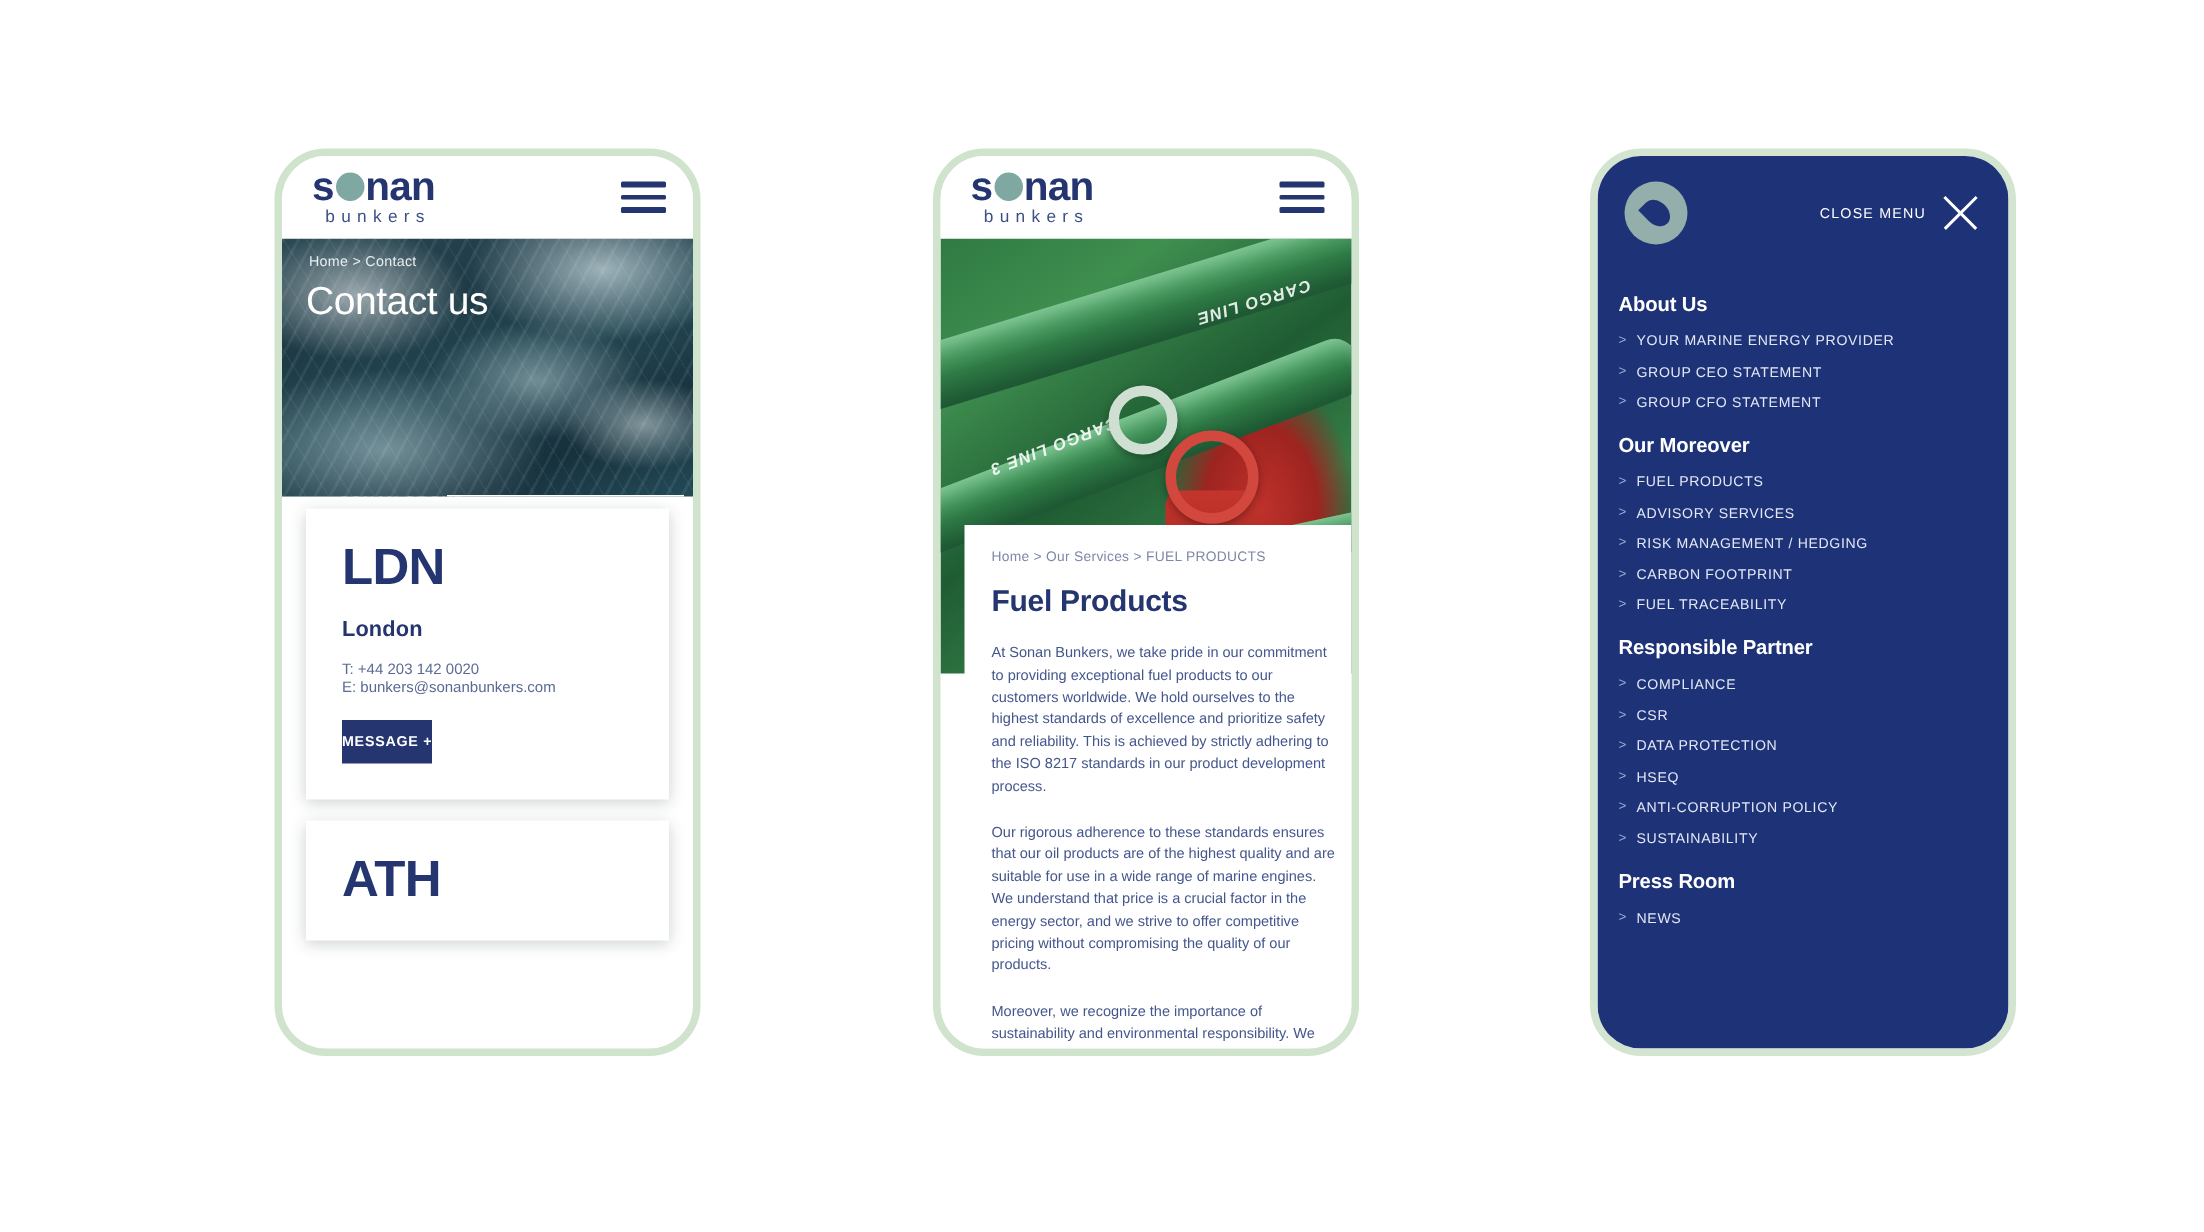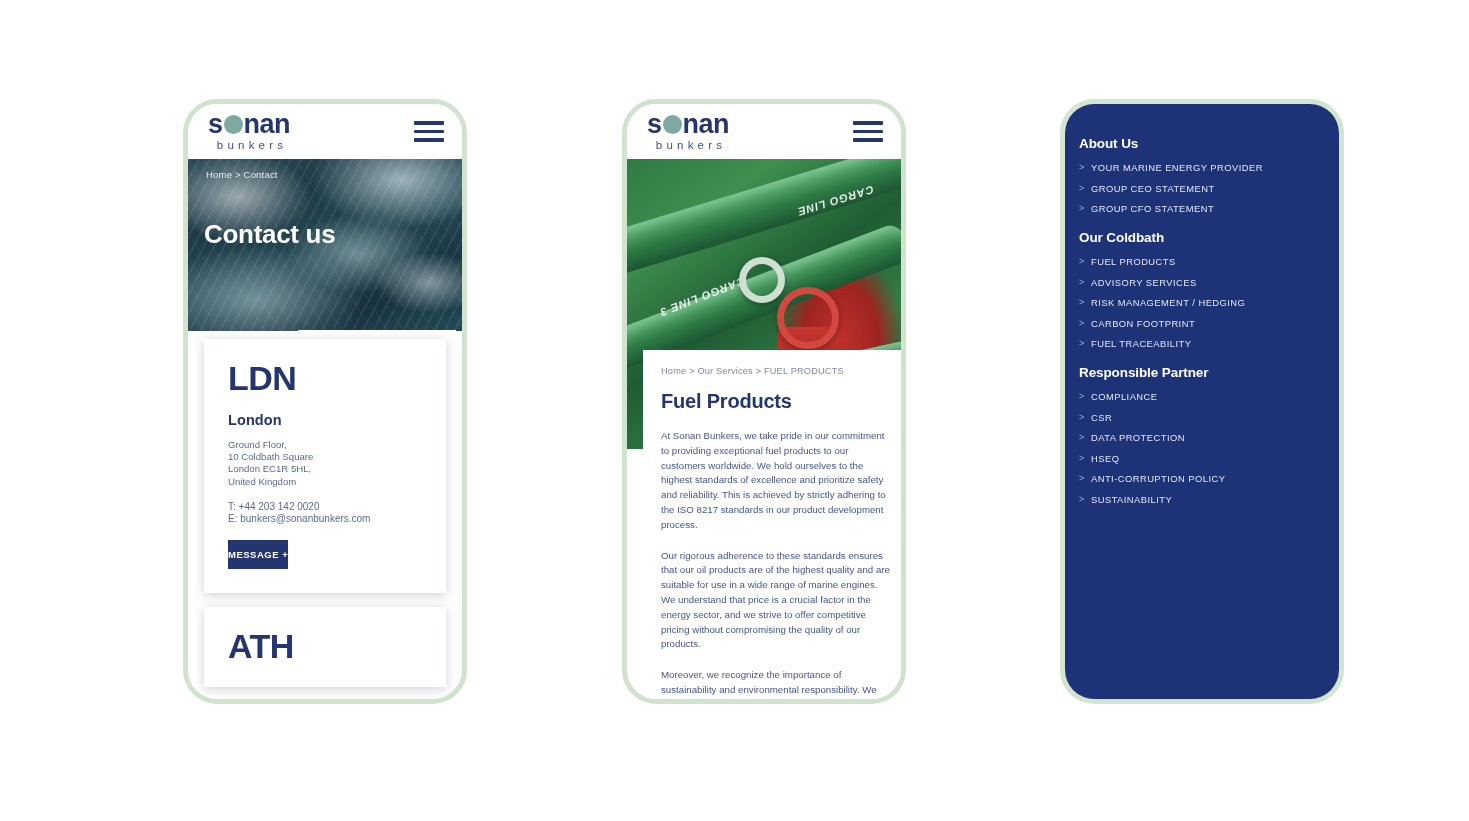--- a/index.html
+++ b/index.html
@@ -68,22 +68,22 @@
       repeating-linear-gradient(118deg, rgba(255,255,255,.09) 0 2px, rgba(255,255,255,0) 2px 9px),
       repeating-linear-gradient(58deg, rgba(255,255,255,.06) 0 1px, rgba(255,255,255,0) 1px 13px);
     opacity: .8;
   }
   .hero > * { position: relative; z-index: 2; }
   .breadcrumb-hero {
     position: absolute; left: 18px; top: 10px;
     font-size: 9.5px; color: #e8eef0; letter-spacing: .2px;
   }
   .hero-title {
-    position: absolute; left: 16px; top: 60px;
-    font-size: 26px; font-weight: 700; color: #ffffff; letter-spacing: -.3px;
+    position: absolute; left: 16px; top: 26px;
+    font-size: 26px; font-weight: 400; color: #ffffff; letter-spacing: -.3px;
   }
   .hero-company {
     position: absolute; left: 18px; top: 170px;
     font-size: 10.5px; font-weight: 700; color: #cfe6c9;
     letter-spacing: .4px; line-height: 13px; width: 90px; margin-left: 20px;
   }
   .hero-rule {
     position: absolute; left: 110px; top: 171px;
     width: 158px; height: 4px; background: #ffffff;
   }
@@ -243,24 +243,20 @@
         <div class="hero-company">SONAN GROUP LTD</div>
         <div class="hero-rule"></div>
         <div class="linkedin-badge">in</div>
       </div>
 
       <div class="cards-area">
 
         <div class="contact-card">
           <div class="card-code">LDN</div>
           <div class="card-city">London</div>
-          <div class="card-address">Ground Floor,
-10 Coldbath Square
-London EC1R 5HL,
-United Kingdom</div>
           <div class="card-contactline">T: +44 203 142 0020
 E: bunkers@sonanbunkers.com</div>
           <button class="msg-btn">MESSAGE +</button>
         </div>
 
         <div class="contact-card">
           <div class="card-code">ATH</div>
 
         </div>
 
@@ -302,48 +298,64 @@
         <p class="fuel-p">Our rigorous adherence to these standards ensures that our oil products are of the highest quality and are suitable for use in a wide range of marine engines. We understand that price is a crucial factor in the energy sector, and we strive to offer competitive pricing without compromising the quality of our products.</p>
         <p class="fuel-p">Moreover, we recognize the importance of sustainability and environmental responsibility. We acknowledge the impact our operations have on the environment and work tirelessly to minimize that</p>
       </div>
 
     </div>
   </div>
 
   <div class="phone" id="phone-menu">
     <div class="screen menu-screen">
 
+      <div class="menu-top">
+        <div class="drop-logo">
+          <div class="drop-shape"></div>
+        </div>
+        <div class="close-wrap">
+          <span class="close-label">CLOSE MENU</span>
+          <span class="close-x">
+            <i></i>
+            <i></i>
+          </span>
+        </div>
+      </div>
 
       <div class="menu-body">
 
 
         <div class="menu-section">
           <div class="menu-section-title">About Us</div>
           <div class="menu-link">YOUR MARINE ENERGY PROVIDER</div>
           <div class="menu-link">GROUP CEO STATEMENT</div>
           <div class="menu-link">GROUP CFO STATEMENT</div>
         </div>
 
         <div class="menu-section">
-          <div class="menu-section-title">Our Coldbath</div>
+          <div class="menu-section-title">Our Moreover</div>
           <div class="menu-link">FUEL PRODUCTS</div>
           <div class="menu-link">ADVISORY SERVICES</div>
           <div class="menu-link">RISK MANAGEMENT / HEDGING</div>
           <div class="menu-link">CARBON FOOTPRINT</div>
           <div class="menu-link">FUEL TRACEABILITY</div>
         </div>
 
         <div class="menu-section">
           <div class="menu-section-title">Responsible Partner</div>
           <div class="menu-link">COMPLIANCE</div>
           <div class="menu-link">CSR</div>
           <div class="menu-link">DATA PROTECTION</div>
           <div class="menu-link">HSEQ</div>
           <div class="menu-link">ANTI-CORRUPTION POLICY</div>
           <div class="menu-link">SUSTAINABILITY</div>
         </div>
 
+        <div class="menu-section">
+          <div class="menu-section-title">Press Room</div>
+          <div class="menu-link">NEWS</div>
+        </div>
 
       </div>
     </div>
   </div>
 
 </div>
 
 </body></html>

